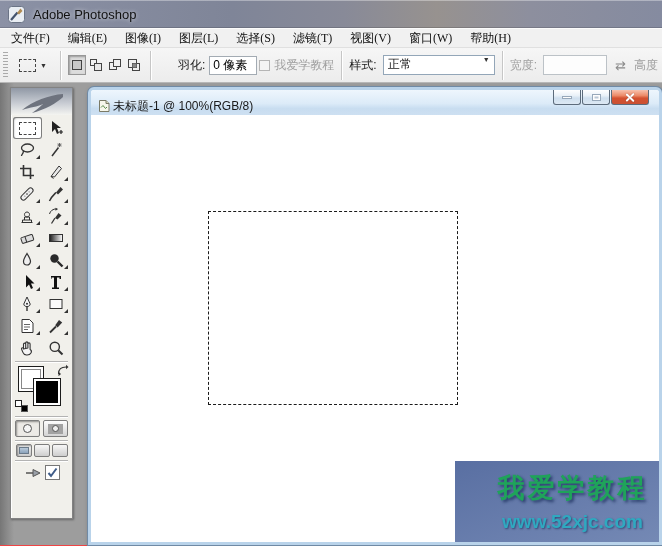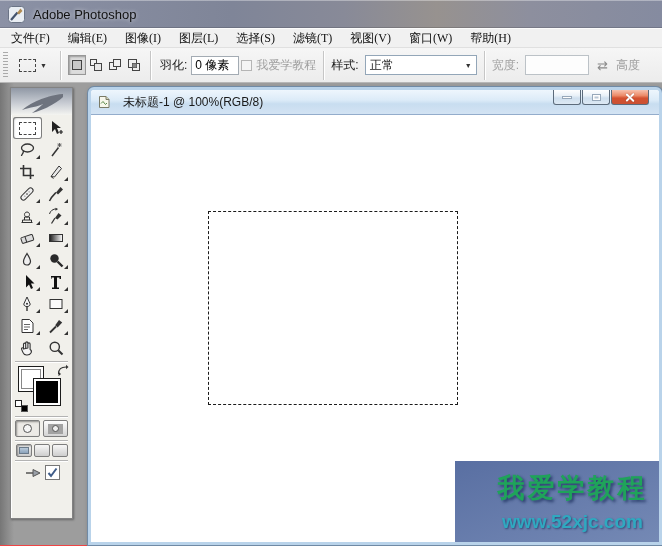--- a/index.html
+++ b/index.html
@@ -24,26 +24,26 @@
     display:flex; align-items:center; font-size:12px; color:#1a1a1a; }
   .grip { width:5px; height:26px; margin:0 5px 0 3px;
     background:repeating-linear-gradient(180deg,#aaa 0 1px, transparent 1px 3px); }
   .presetbtn { display:flex; align-items:center; gap:4px; padding:3px 6px; }
   .dashedrect { width:17px; height:13px; border:1px dashed #444; }
   .ddarrow { font-size:7px; color:#333; }
   .osep { width:1px; height:29px; background:#c6c6c6; box-shadow:1px 0 0 #fff; margin:0 7px; }
   .modebtns { display:flex; gap:1px; }
   .mbtn { width:18px; height:20px; display:flex; align-items:center; justify-content:center; border:1px solid transparent; }
   .mbtn.active { background:#dcdcdc; border-color:#979797; box-shadow:inset 1px 1px 2px rgba(0,0,0,.3); }
-  .flabel { margin:0 4px 0 2px; }
+  .flabel { margin:0 4px 0 20px; }
   .gray { color:#9f9f9f; }
   .tinput { width:48px; height:19px; border:1px solid #a3abb3; background:#fff; font-size:12px; padding:0 3px;
     font-family:"Liberation Sans",sans-serif; }
   .cb { width:11px; height:11px; border:1px solid #b5b5b5; background:#f4f4f4; display:inline-block; margin:0 4px 0 2px; vertical-align:-2px; }
-  .stylesel { width:112px; height:20px; border:1px solid #93a6b8; background:#fff; display:flex; align-items:center;
+  .stylesel { width:112px; height:20px; border:1px solid #93a6b8; background:#fff; display:flex; 
     padding:0 4px; margin-left:6px; }
   .stylesel .val { flex:1; }
   .winput { width:64px; height:20px; border:1px solid #bcc2c7; background:#fdfdfd; margin-left:6px; }
   .swap { color:#8a8a8a; font-size:13px; margin:0 8px; }
 
   
   .workspace { position:relative; height:462px;
     background:linear-gradient(90deg,#767676 0px,#8a8a8a 7px,#9d9d9d 14px,#9d9d9d 100%); }
 
   
@@ -79,21 +79,21 @@
     background:linear-gradient(180deg,#f7f7f7,#cecece); display:flex; align-items:center; justify-content:center; }
   .scrbtn.active { box-shadow:inset 1px 1px 2px rgba(0,0,0,.4); }
   .scrpic { width:10px; height:7px; background:linear-gradient(180deg,#b9c9da,#8ba3bb); border:1px solid #6a7a8a; }
   .irrow { display:flex; justify-content:center; align-items:center; gap:3px; margin:4px 0 0 0; }
   .iricon { width:15px; height:15px; background:#fff; border:1px solid #777; display:flex; align-items:center; justify-content:center; }
 
   
   .docwin { position:absolute; left:88px; top:4px; width:574px; height:458px;
     border:3px solid #b9d3ea; border-radius:6px 6px 0 0; background:#fff;
     box-shadow:0 0 0 1px #708aa5, 1px 2px 5px rgba(0,0,0,.35); }
-  .doctitle { height:25px; display:flex; align-items:center; gap:12px; padding:8px 6px;
+  .doctitle { height:25px; display:flex; align-items:center; gap:2px; padding:16px 6px;
     background:linear-gradient(180deg,#eef6fd,#dcebf8 42%,#c8ddf0 58%,#d3e3f3);
     border-bottom:1px solid #93accb; font-size:12px; color:#1a1a1a;
     border-radius:3px 3px 0 0; }
   .doc-controls { position:absolute; top:0; right:10px; display:flex; gap:1px; }
   .wbtn { height:15px; border:1px solid #5c6b7b; border-top:none; border-radius:0 0 3px 3px;
     display:flex; align-items:flex-start; justify-content:center; }
   .wbtn.min, .wbtn.restore { width:28px; background:linear-gradient(180deg,#ffffff,#e9f1f8 40%,#cfdfee 58%,#dde9f4); }
   .wbtn.close { width:38px; background:linear-gradient(180deg,#f7c2ae,#ec8a68 40%,#d4512f 58%,#ca5134); }
   .dashglyph { width:10px; height:3px; background:#fdfdfd; border:1px solid #97a8ba; margin-top:6px; }
   .boxglyph { width:9px; height:7px; background:#fdfdfd; border:1px solid #97a8ba; margin-top:4px;

